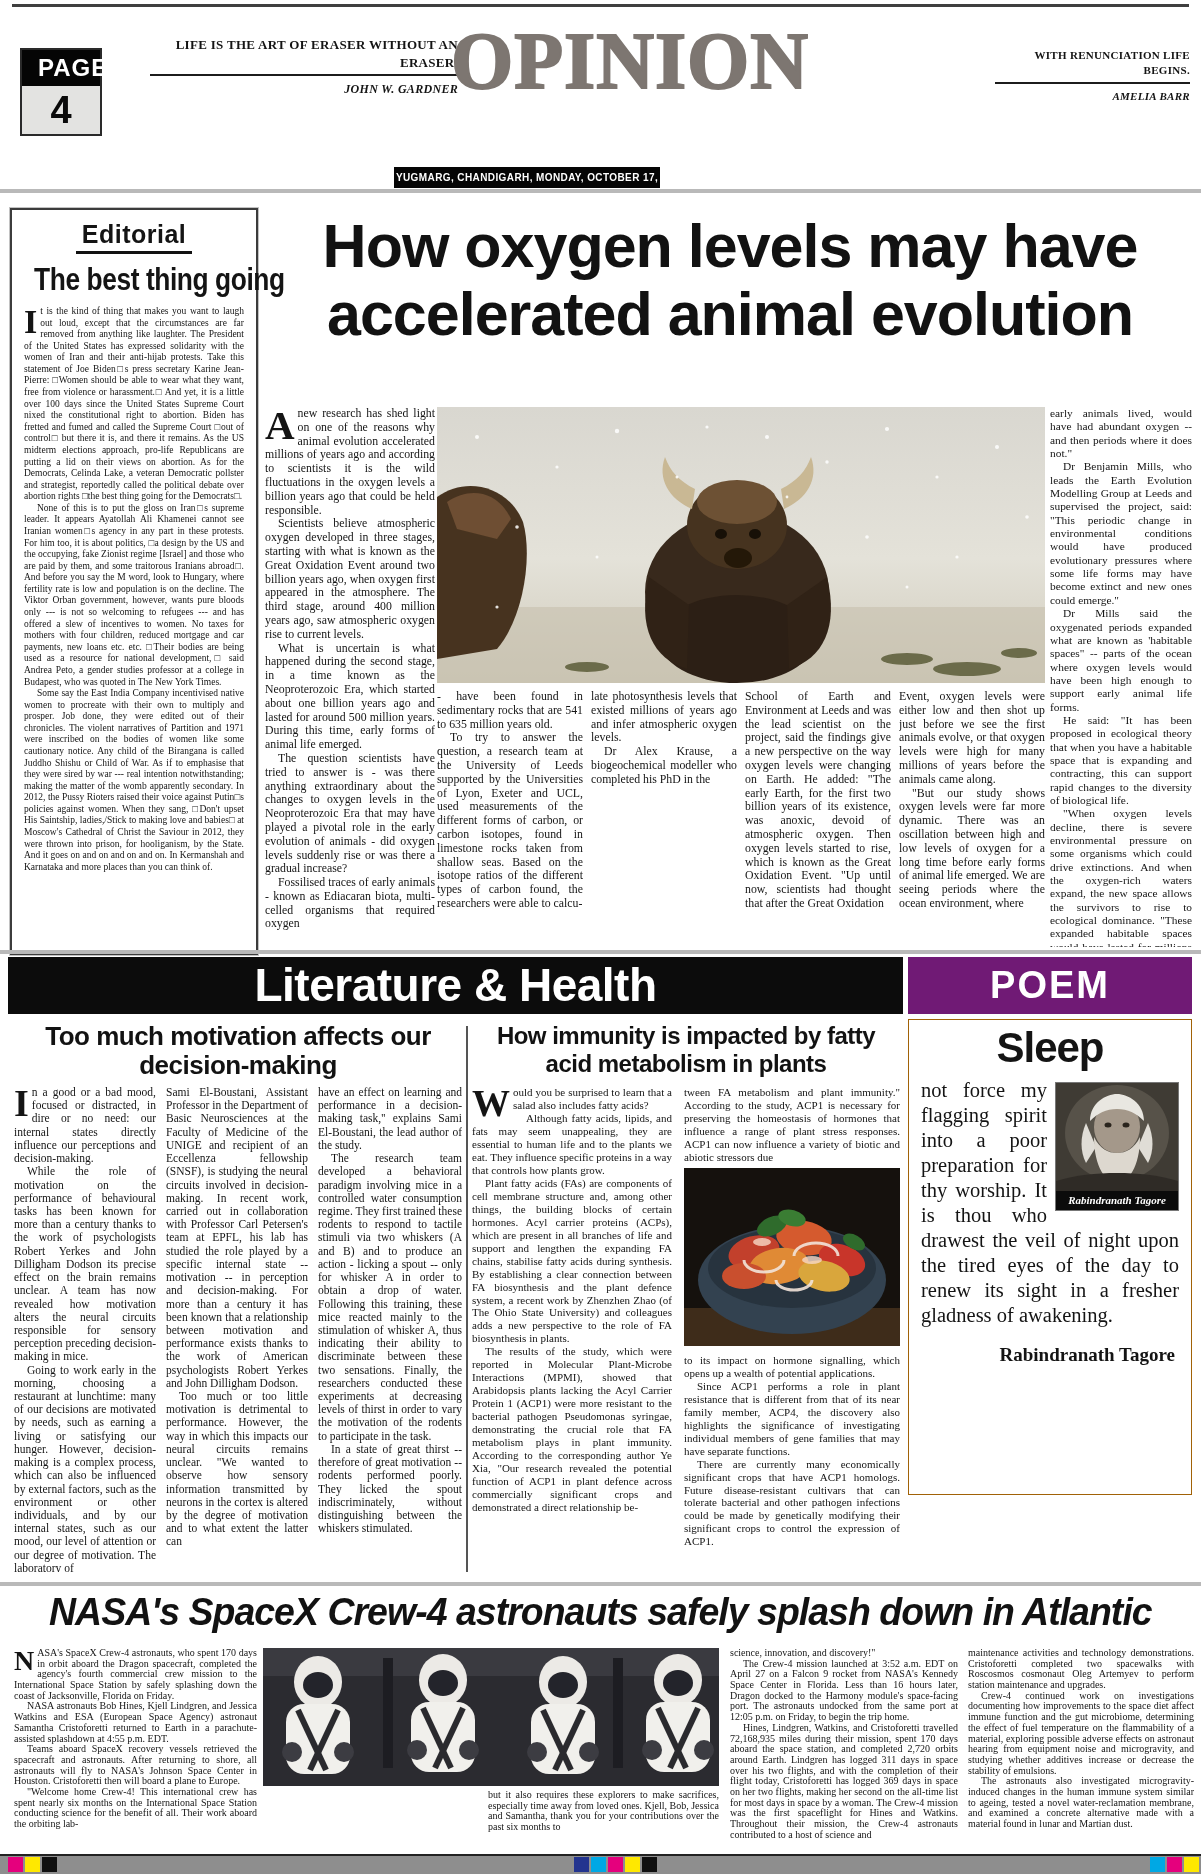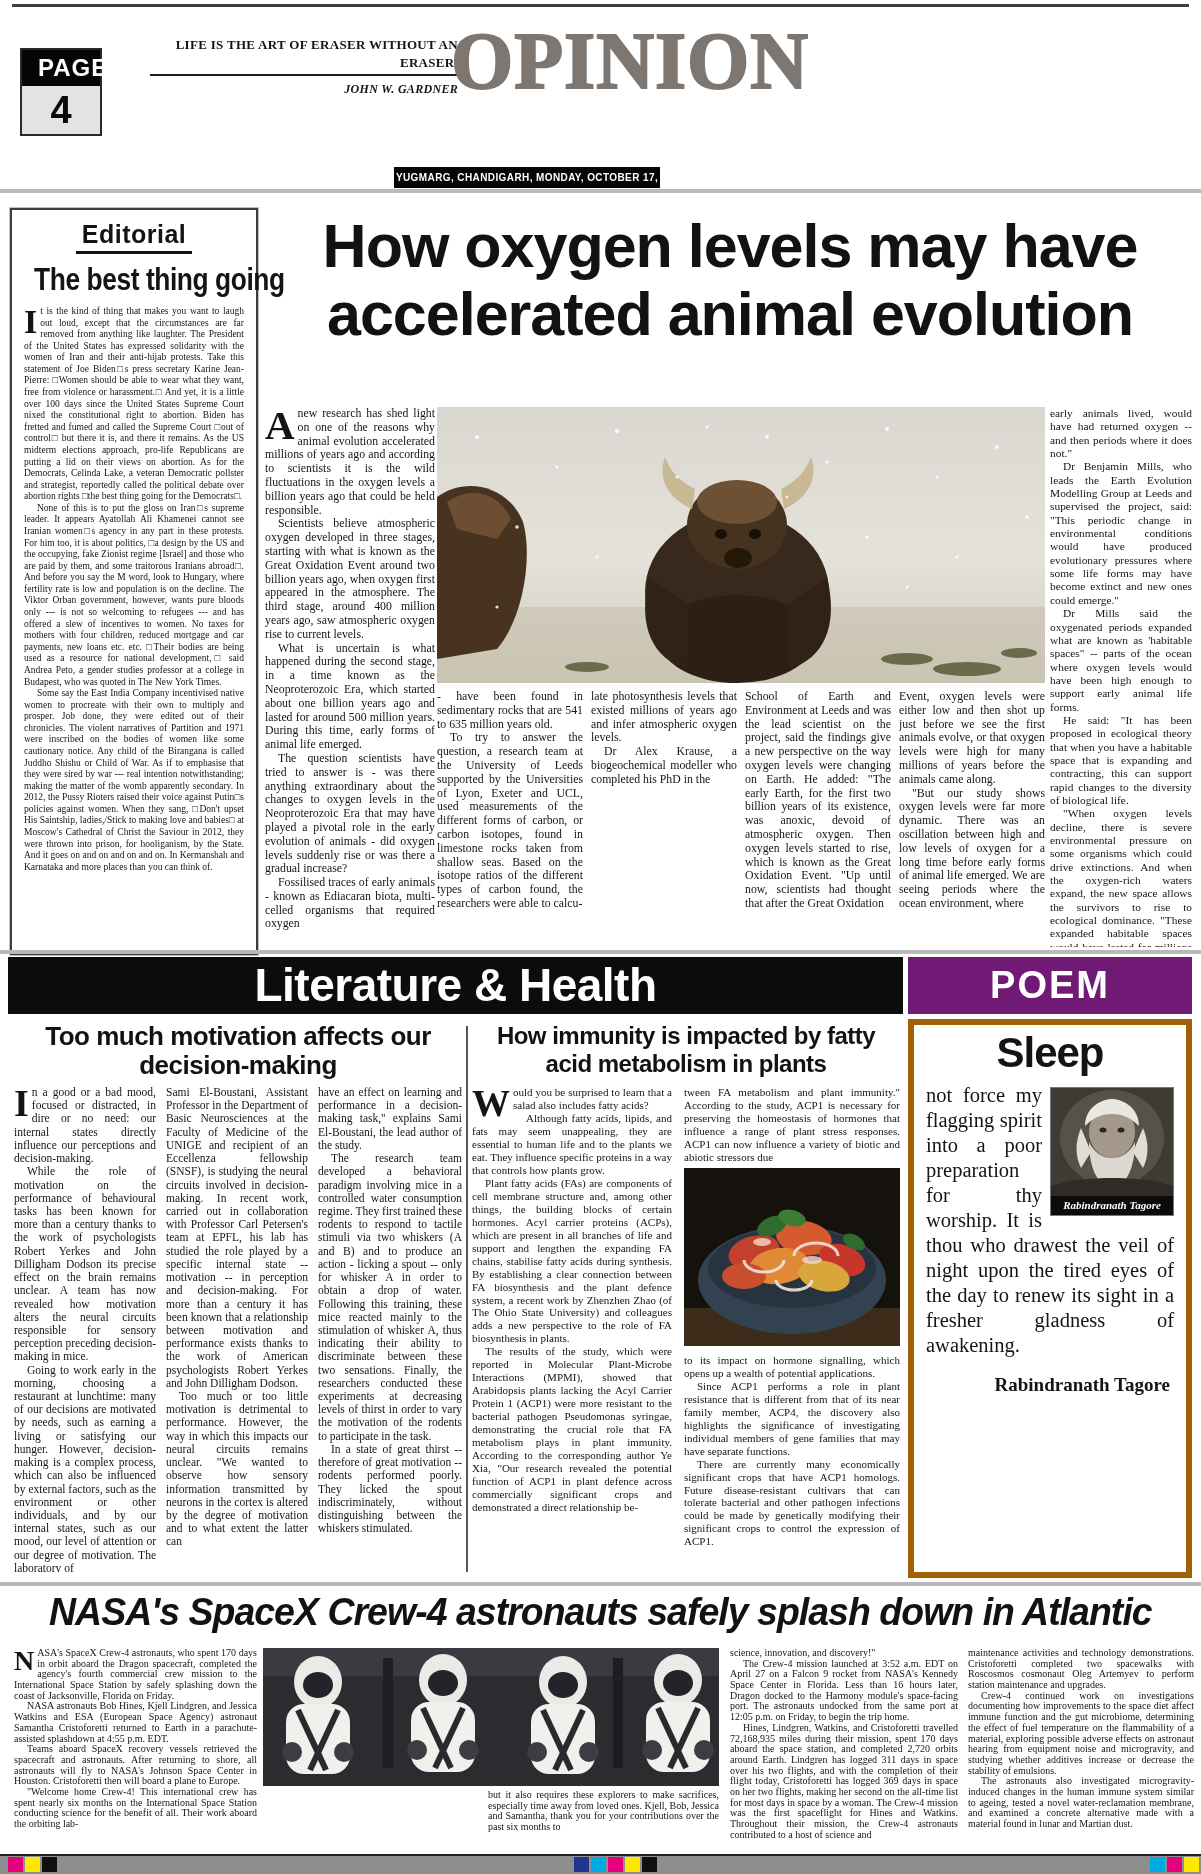--- a/index.html
+++ b/index.html
@@ -34,20 +34,25 @@
 
   <div class="abs quote-block serif" style="left:150px;top:36px;width:308px;text-align:right;">
     <div style="font-size:13px;line-height:1.35;">LIFE IS THE ART OF ERASER WITHOUT AN ERASER.</div>
     <div class="quote-rule"></div>
     <div style="font-size:12px;font-style:italic;padding-top:2px;">JOHN W. GARDNER</div>
   </div>
 
   <div class="abs serif" style="left:420px;top:16px;width:420px;text-align:center;font-size:80px;font-weight:bold;color:#7d7671;
               letter-spacing:1px;-webkit-text-stroke:2px #7d7671;">OPINION</div>
 
+  <div class="abs quote-block serif" style="left:995px;top:48px;width:195px;text-align:right;">
+    <div style="font-size:11px;line-height:1.4;">WITH RENUNCIATION LIFE BEGINS.</div>
+    <div class="quote-rule"></div>
+    <div style="font-size:11px;font-style:italic;padding-top:2px;">AMELIA BARR</div>
+  </div>
 
   <div class="abs rule" style="left:0;top:189px;width:1201px;height:4px;"></div>
 
   <div class="abs sans" style="left:394px;top:167px;width:266px;height:21px;background:#050505;color:#ffffff;font-size:10px;
               font-weight:bold;line-height:21px;text-align:center;letter-spacing:0.4px;">YUGMARG, CHANDIGARH, MONDAY, OCTOBER 17, 2022</div>
 
   <div class="abs" style="left:10px;top:208px;width:248px;height:747px;border:2px solid #3c3c3c;box-shadow:0 0 0 1px #c2c2c2;box-sizing:border-box;">
     <div style="text-align:center;margin-top:10px;">
       <span class="sans" style="display:inline-block;font-size:25px;font-weight:bold;border-bottom:3px solid #111;padding:0 6px 2px 6px;letter-spacing:0.5px;">Editorial</span>
     </div>
@@ -129,21 +134,21 @@
       <p>Dr Alex Krause, a biogeochemical modeller who completed his PhD in the</p>
     </div>
   <div class="abs coltext serif just" style="left:745px;top:690px;width:146px;height:257px;font-size:11.8px;line-height:1.17;">
       <p>School of Earth and Environment at Leeds and was the lead scientist on the project, said the findings give a new perspective on the way oxygen levels were changing on Earth. He added: "The early Earth, for the first two billion years of its existence, was anoxic, devoid of atmospheric oxygen. Then oxygen levels started to rise, which is known as the Great Oxidation Event. "Up until now, scientists had thought that after the Great Oxidation</p>
     </div>
   <div class="abs coltext serif just" style="left:899px;top:690px;width:146px;height:257px;font-size:11.8px;line-height:1.17;">
       <p>Event, oxygen levels were either low and then shot up just before we see the first animals evolve, or that oxygen levels were high for many millions of years before the animals came along.</p>
       <p>"But our study shows oxygen levels were far more dynamic. There was an oscillation between high and low levels of oxygen for a long time before early forms of animal life emerged. We are seeing periods where the ocean environment, where</p>
     </div>
   <div class="abs coltext serif just" style="left:1050px;top:407px;width:142px;height:540px;font-size:11.4px;line-height:1.17;">
-      <p>early animals lived, would have had returned oxygen -- and then periods where it does not."</p>
+      <p>early animals lived, would have had abundant oxygen -- and then periods where it does not."</p>
       <p>Dr Benjamin Mills, who leads the Earth Evolution Modelling Group at Leeds and supervised the project, said: "This periodic change in environmental conditions would have produced evolutionary pressures where some life forms may have become extinct and new ones could emerge."</p>
       <p>Dr Mills said the oxygenated periods expanded what are known as 'habitable spaces" -- parts of the ocean where oxygen levels would have been high enough to support early animal life forms.</p>
       <p>He said: "It has been proposed in ecological theory that when you have a habitable space that is expanding and contracting, this can support rapid changes to the diversity of biological life.</p>
       <p>"When oxygen levels decline, there is severe environmental pressure on some organisms which could drive extinctions. And when the oxygen-rich waters expand, the new space allows the survivors to rise to ecological dominance. "These expanded habitable spaces would have lasted for millions of years, giving plenty of time for ecosystems to develop."</p>
     </div>
 
   <div class="abs rule" style="left:0;top:950px;width:1201px;height:4px;"></div>
 
   <div class="abs sans" style="left:8px;top:957px;width:895px;height:57px;background:#0c0c0c;">
     <div style="color:#ffffff;font-size:46px;font-weight:bold;line-height:57px;text-align:center;letter-spacing:-0.5px;">Literature &amp; Health</div>
@@ -210,21 +215,21 @@
         </g>
       </svg>
     </div>
     <div class="coltext serif just" style="font-size:11px;line-height:1.18;">
         <p>to its impact on hormone signalling, which opens up a wealth of potential applications.</p>
         <p>Since ACP1 performs a role in plant resistance that is different from that of its near family member, ACP4, the discovery also highlights the significance of investigating individual members of gene families that may have separate functions.</p>
         <p>There are currently many economically significant crops that have ACP1 homologs. Future disease-resistant cultivars that can tolerate bacterial and other pathogen infections could be made by genetically modifying their significant crops to control the expression of ACP1.</p>
       </div>
   </div>
 
-  <div class="abs" style="left:908px;top:1019px;width:284px;height:559px;border:6px solid #a16207;box-sizing:border-box;padding:4px 12px;">
+  <div class="abs" style="left:908px;top:1019px;width:284px;height:476px;border:1px solid #a16207;box-sizing:border-box;padding:4px 12px;">
     <div class="sans" style="font-size:42px;font-weight:bold;text-align:center;letter-spacing:-1px;">Sleep</div>
     <div class="serif just" style="font-size:20.5px;line-height:1.22;margin-top:6px;">
       <span class="photo-frame" style="float:right;width:122px;margin:4px 0 2px 8px;">
         <svg width="122" height="108" viewBox="0 0 122 108" style="display:block;">
           <rect width="122" height="108" fill="#3f3b34"></rect>
           <ellipse cx="61" cy="50" rx="52" ry="48" fill="#575249"></ellipse>
           <path d="M30,40 C24,54 24,68 30,80 L40,64 Z" fill="#e0ddd6"></path>
           <path d="M92,40 C98,54 98,68 92,80 L82,64 Z" fill="#e0ddd6"></path>
           <ellipse cx="61" cy="44" rx="23" ry="26" fill="#a4988a"></ellipse>
           <path d="M34,38 C34,20 50,11 61,11 C72,11 88,20 88,38 C80,30 72,26 61,26 C50,26 42,30 34,38 Z" fill="#e9e7e1"></path>

